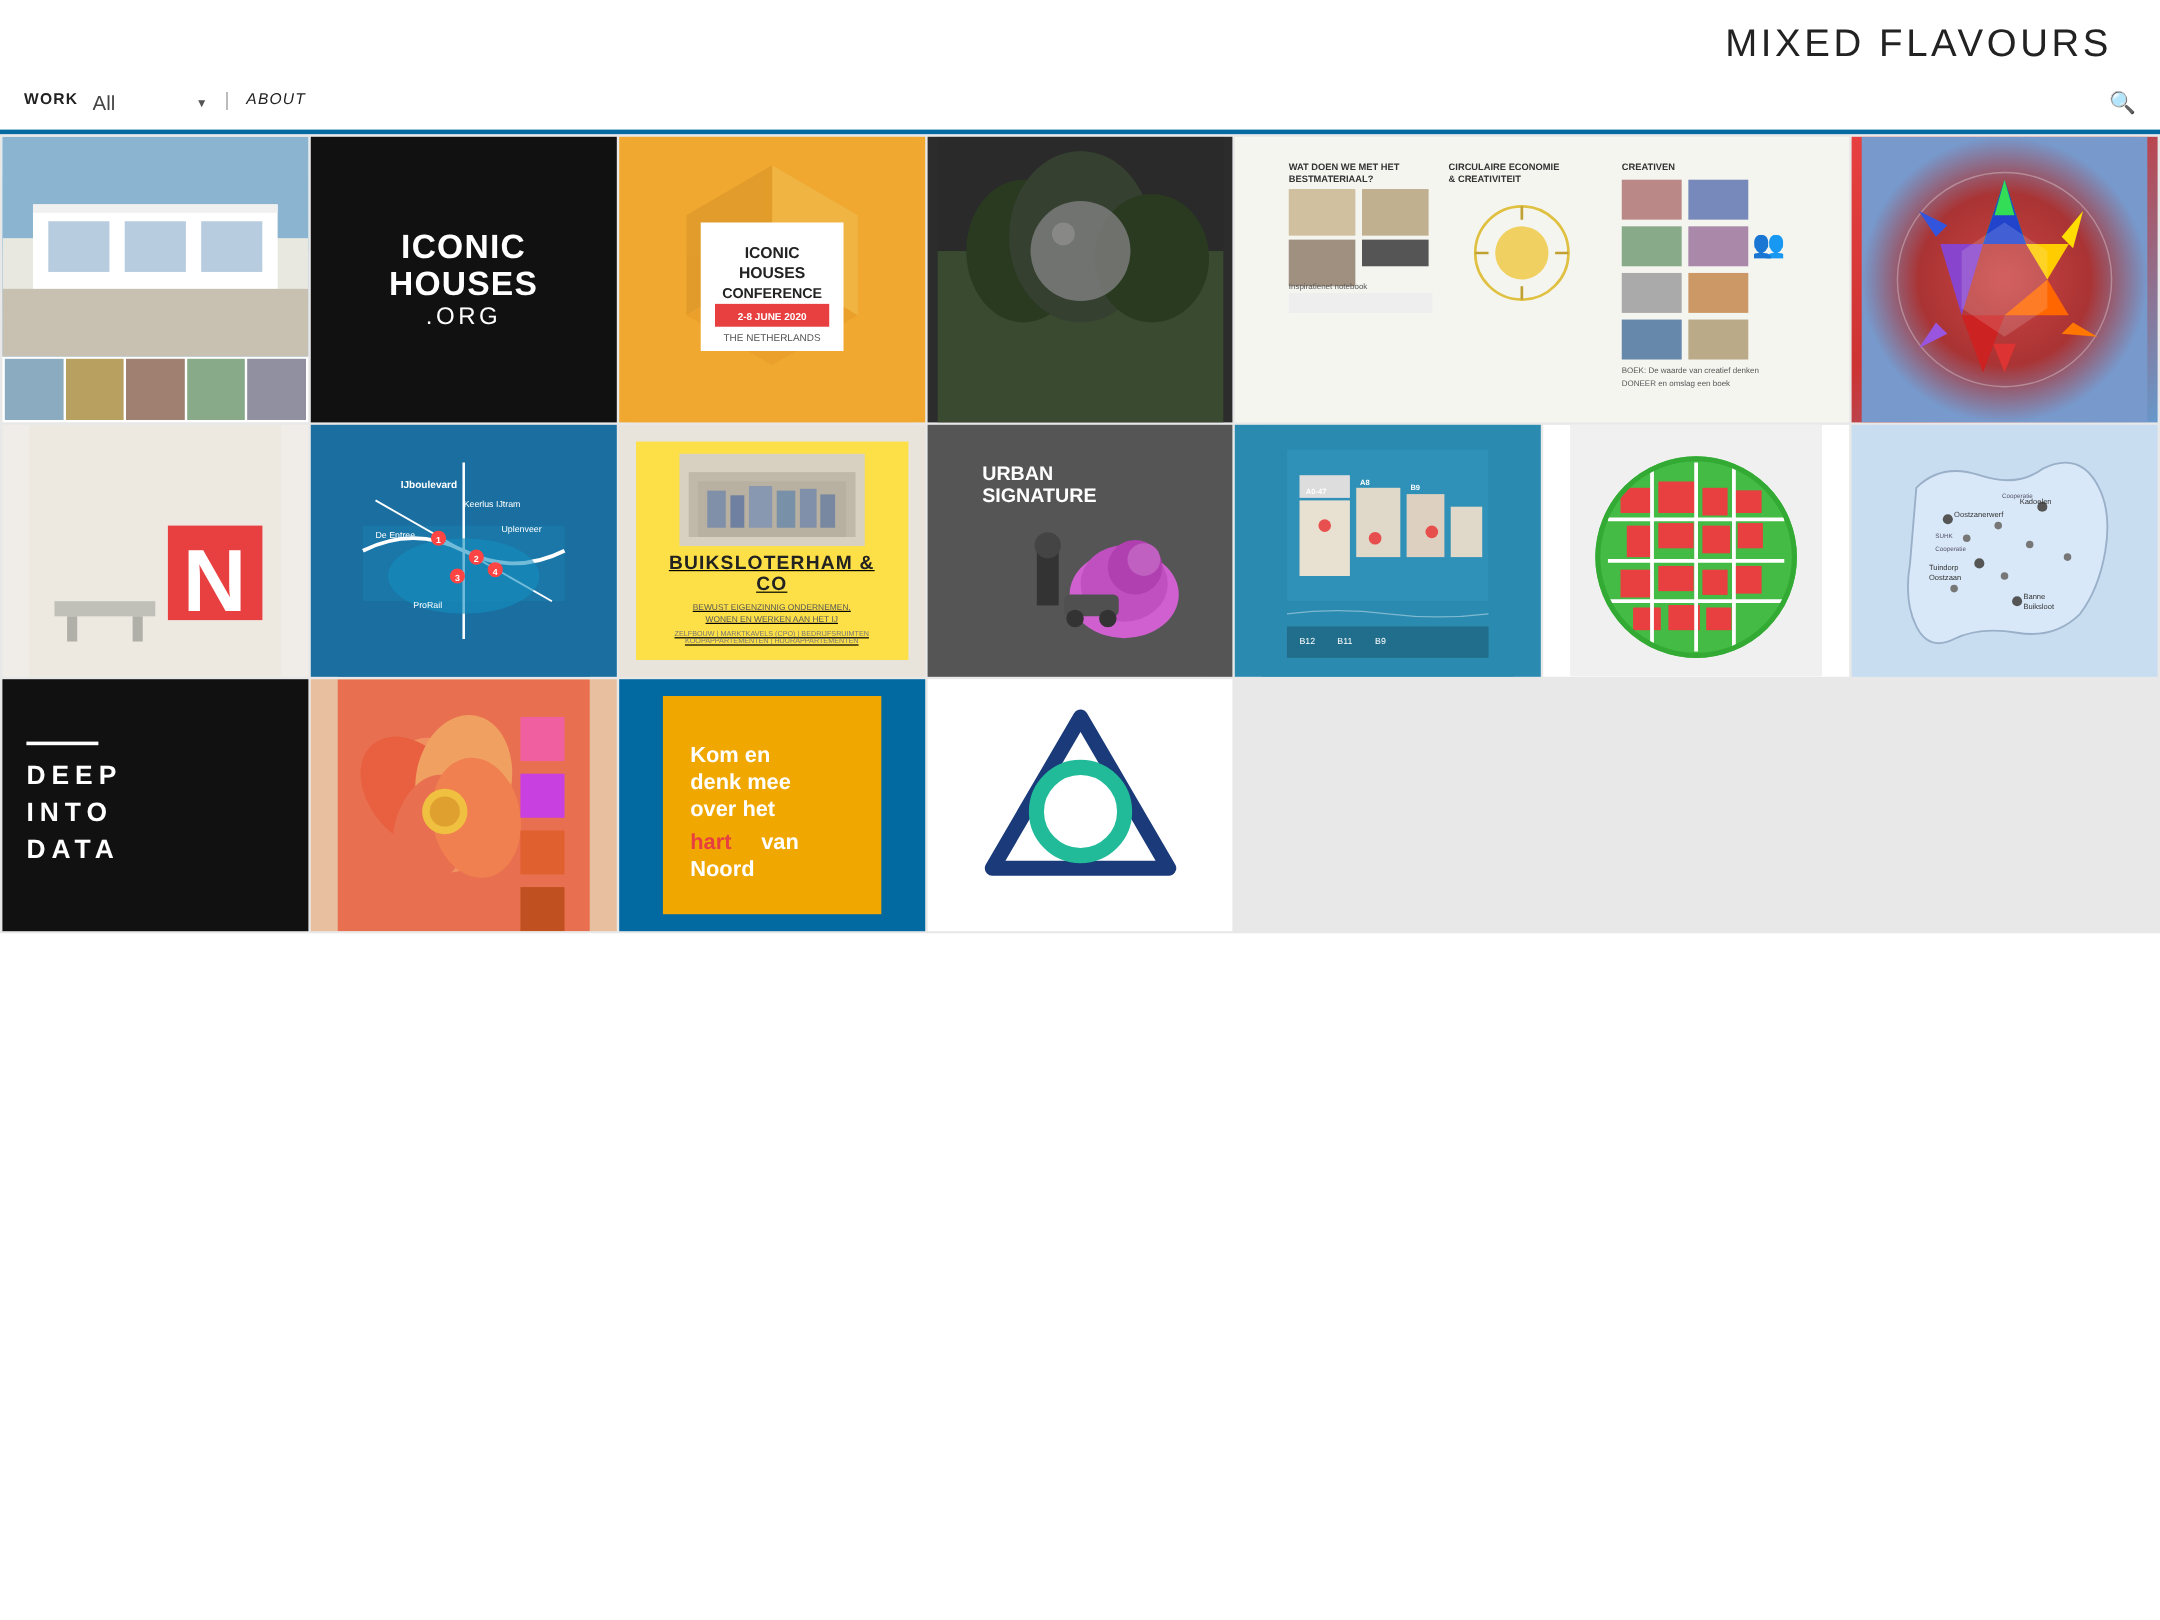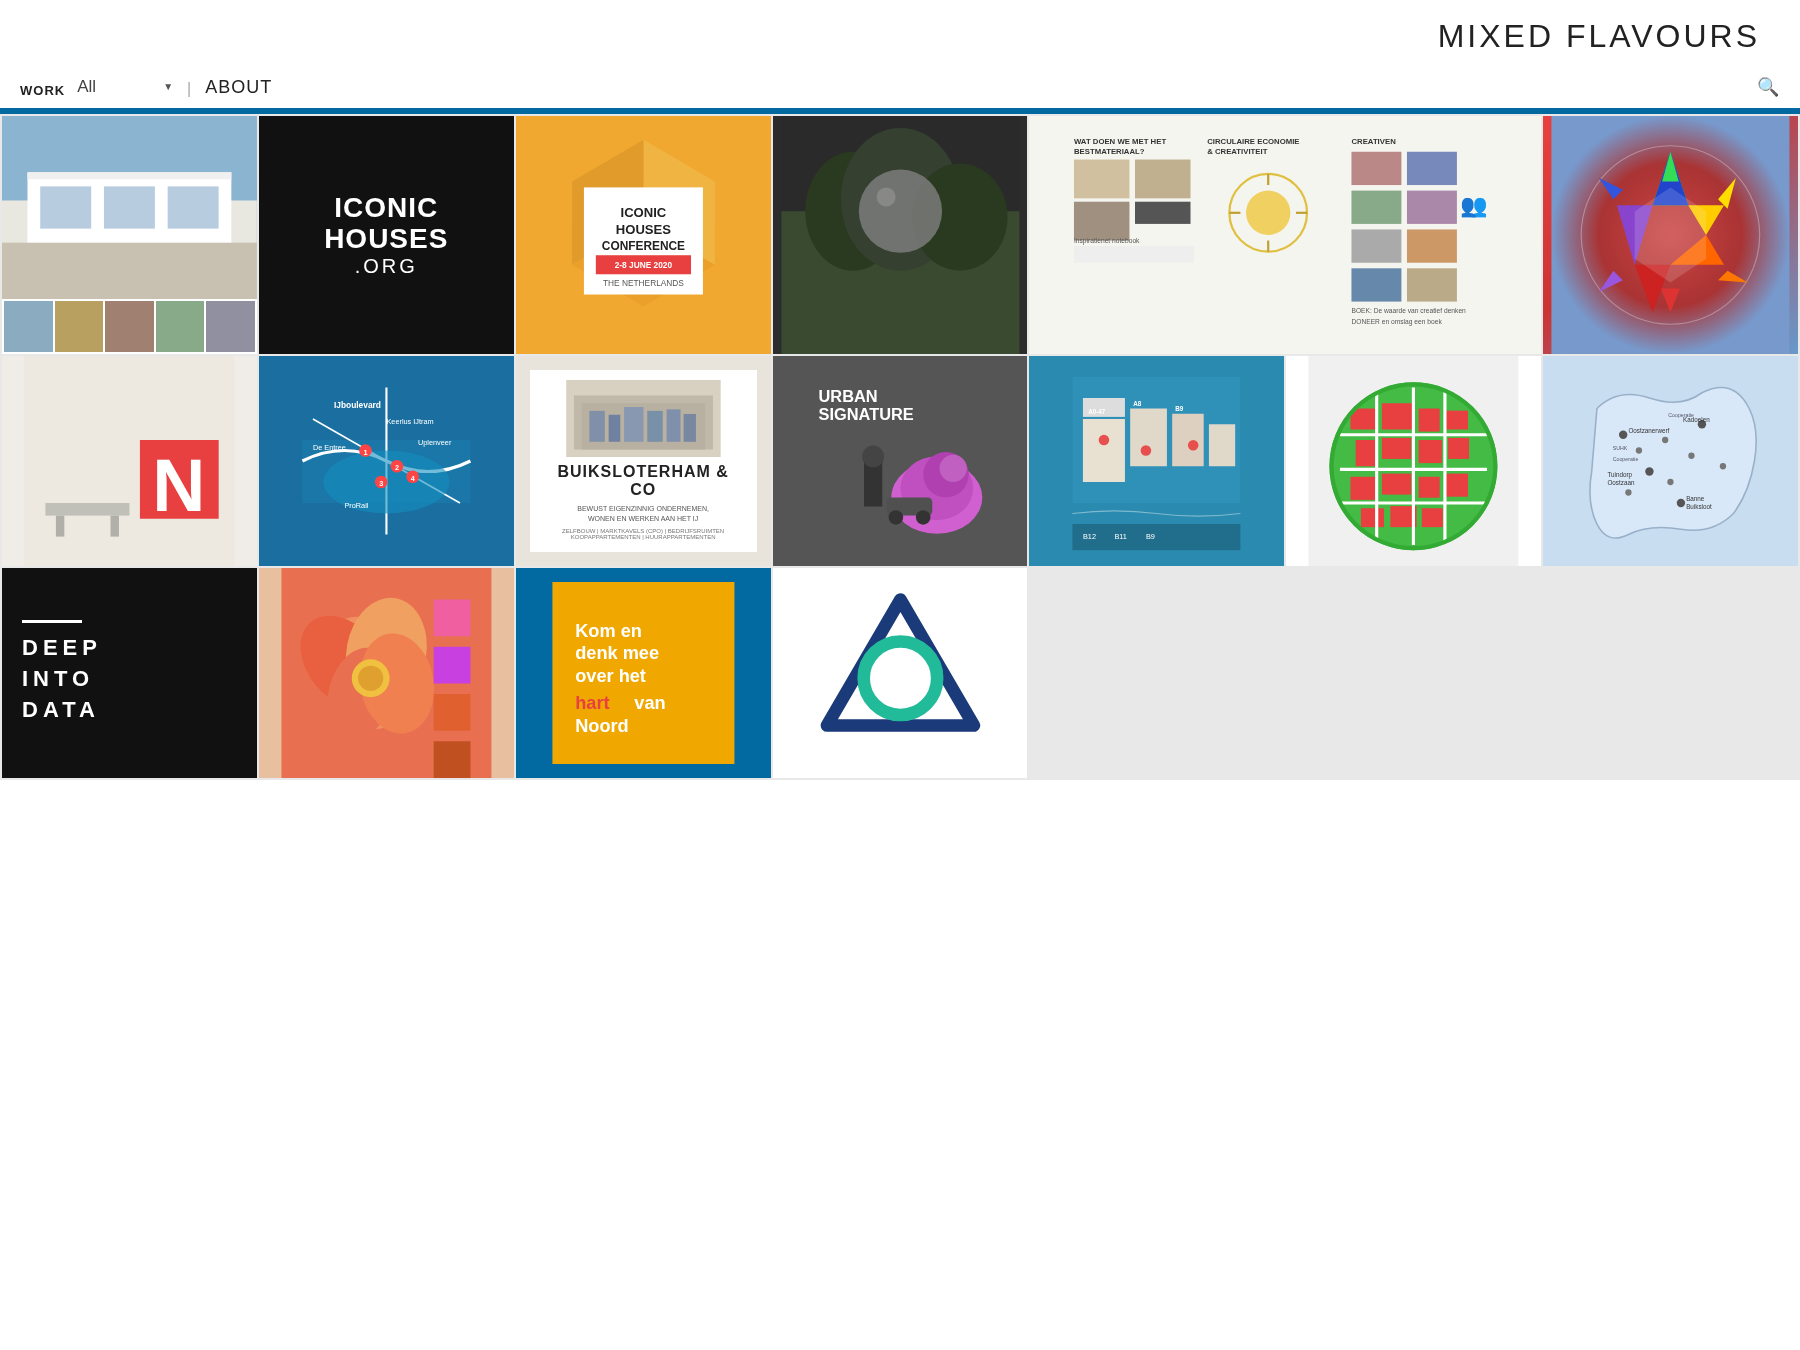--- a/index.html
+++ b/index.html
@@ -15,23 +15,23 @@
     .site-title {
       font-size: 32px;
       font-weight: 300;
       letter-spacing: 3px;
       color: #222;
     }
 
     
     .nav {
       display: flex;
-      align-items: flex-end;
+      align-items: flex-start;
       padding: 10px 20px;
-      border-bottom: 6px solid #0369a1;
+      border-bottom: 4px solid #0369a1;
       gap: 0;
     }
     .nav-work {
       font-size: 13px;
       font-weight: 600;
       letter-spacing: 1px;
       color: #222;
       margin-right: 6px;
     }
     .nav-filter {
@@ -52,25 +52,26 @@
     .nav-arrow {
       font-size: 10px;
       color: #555;
     }
     .nav-divider {
       margin: 0 14px;
       color: #aaa;
       font-size: 16px;
     }
     .nav-about {
-      font-size: 18px;
+      font-size: 13px;
       font-weight: 500;
       letter-spacing: 1px;
       color: #222;
       cursor: pointer;
+      font-style: italic;
     }
     .nav-search {
       margin-left: auto;
       font-size: 18px;
       cursor: pointer;
       color: #444;
     }
 
     
     .grid {
@@ -494,21 +495,21 @@
 
       <text x="50" y="50" font-size="8" fill="white" font-weight="600">IJboulevard</text>
       <text x="30" y="90" font-size="7" fill="white">De Entree</text>
       <text x="100" y="65" font-size="7" fill="white">Keerlus IJtram</text>
       <text x="130" y="85" font-size="7" fill="white">Uplenveer</text>
       <text x="60" y="145" font-size="7" fill="white">ProRail</text>
     </svg>
   </div>
 
   <div class="grid-item row2 tile-buiksloterham">
-    <div style="width:100%;height:100%;background:#ffffff;display:flex;flex-direction:column;align-items:flex-start;justify-content:flex-start;padding:10px;">
+    <div style="width:100%;height:100%;background:#fde047;display:flex;flex-direction:column;align-items:flex-start;justify-content:flex-start;padding:10px;text-decoration:underline;">
       <svg width="100%" height="50%" viewBox="0 0 200 100" xmlns="http://www.w3.org/2000/svg">
         <rect width="200" height="100" fill="#d8d0c0"></rect>
 
         <rect x="10" y="20" width="180" height="70" fill="#c0b8a8"></rect>
         <rect x="20" y="30" width="160" height="60" fill="#b8b0a0"></rect>
         <rect x="30" y="40" width="20" height="40" fill="#8090a8"></rect>
         <rect x="55" y="45" width="15" height="35" fill="#7080a0"></rect>
         <rect x="75" y="35" width="25" height="45" fill="#8898b0"></rect>
         <rect x="105" y="40" width="20" height="40" fill="#7890a8"></rect>
         <rect x="130" y="38" width="18" height="42" fill="#8090aa"></rect>

